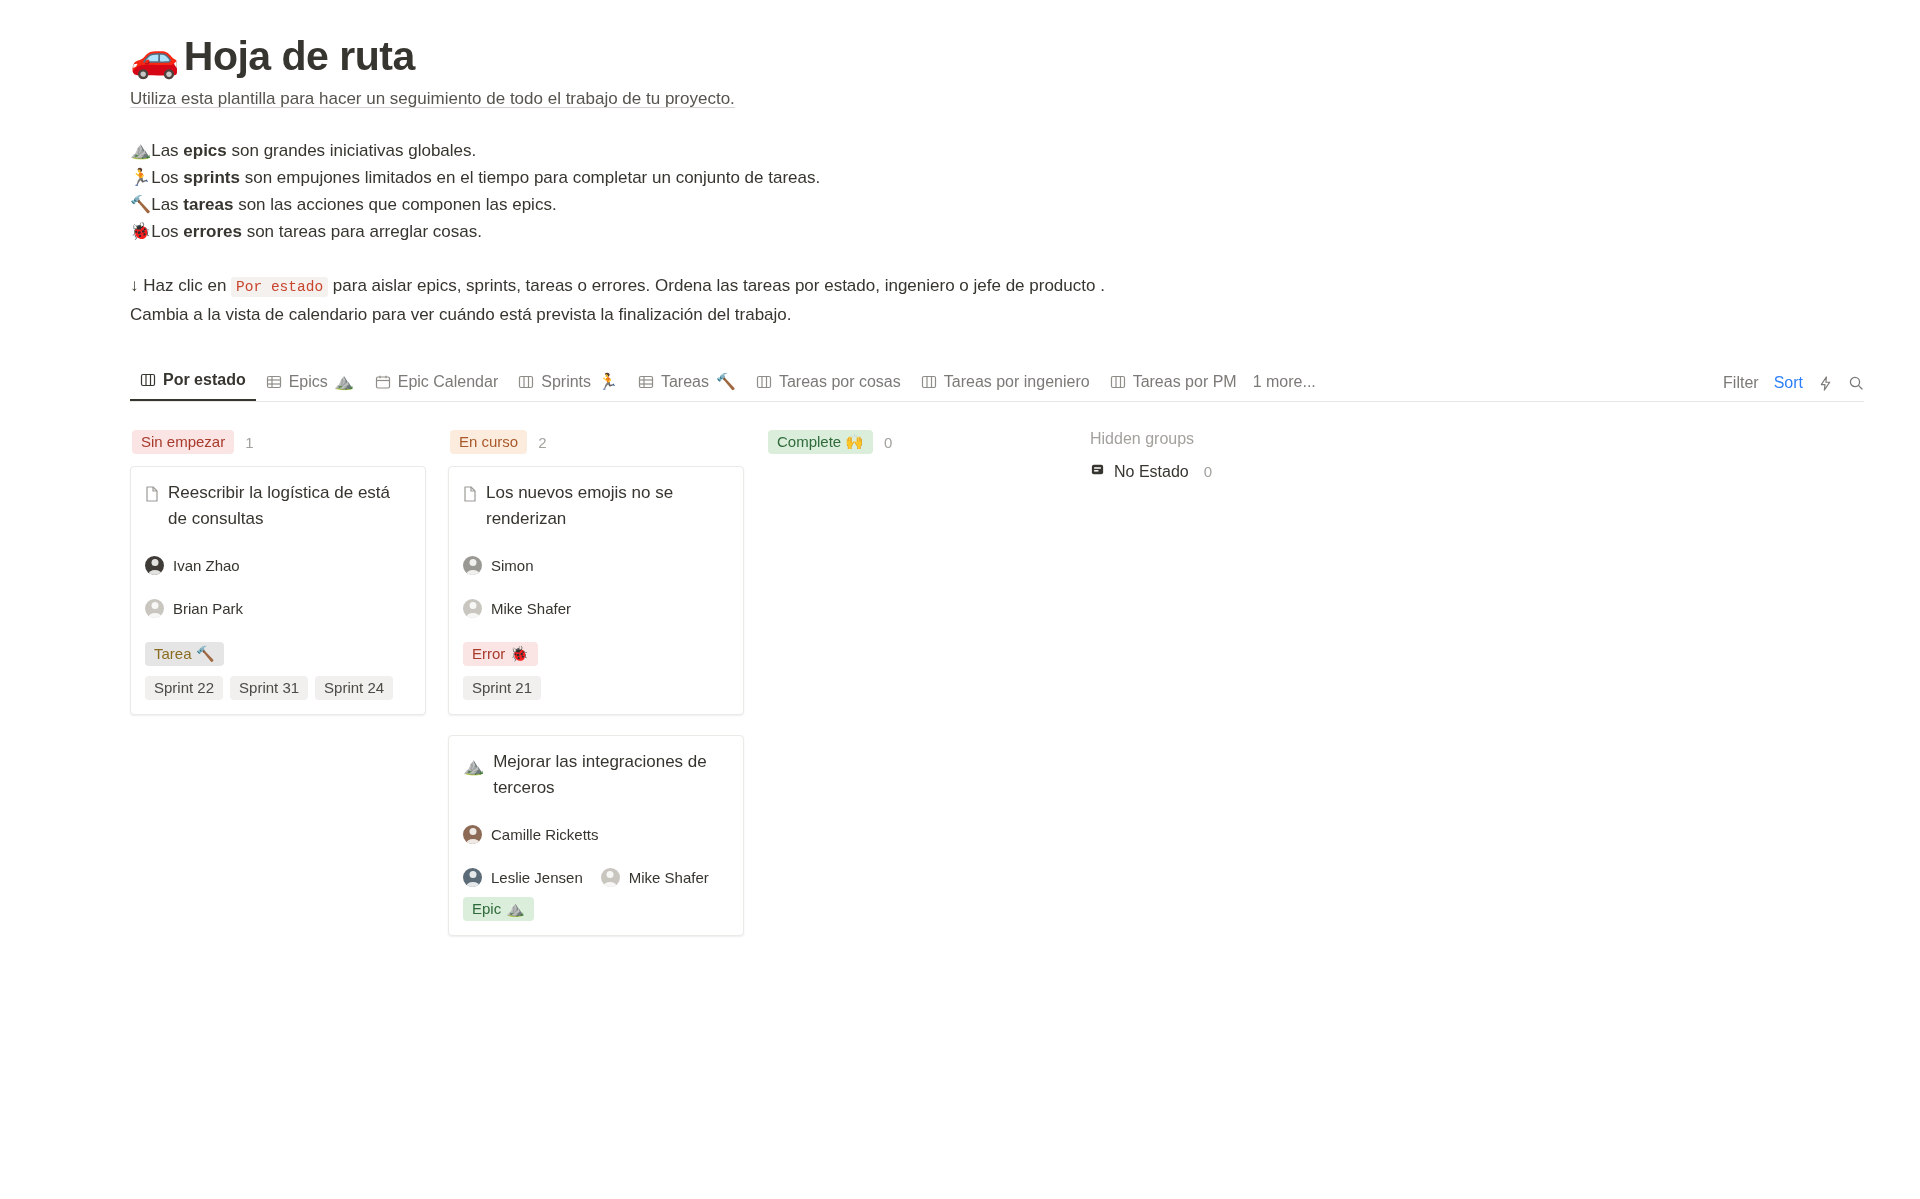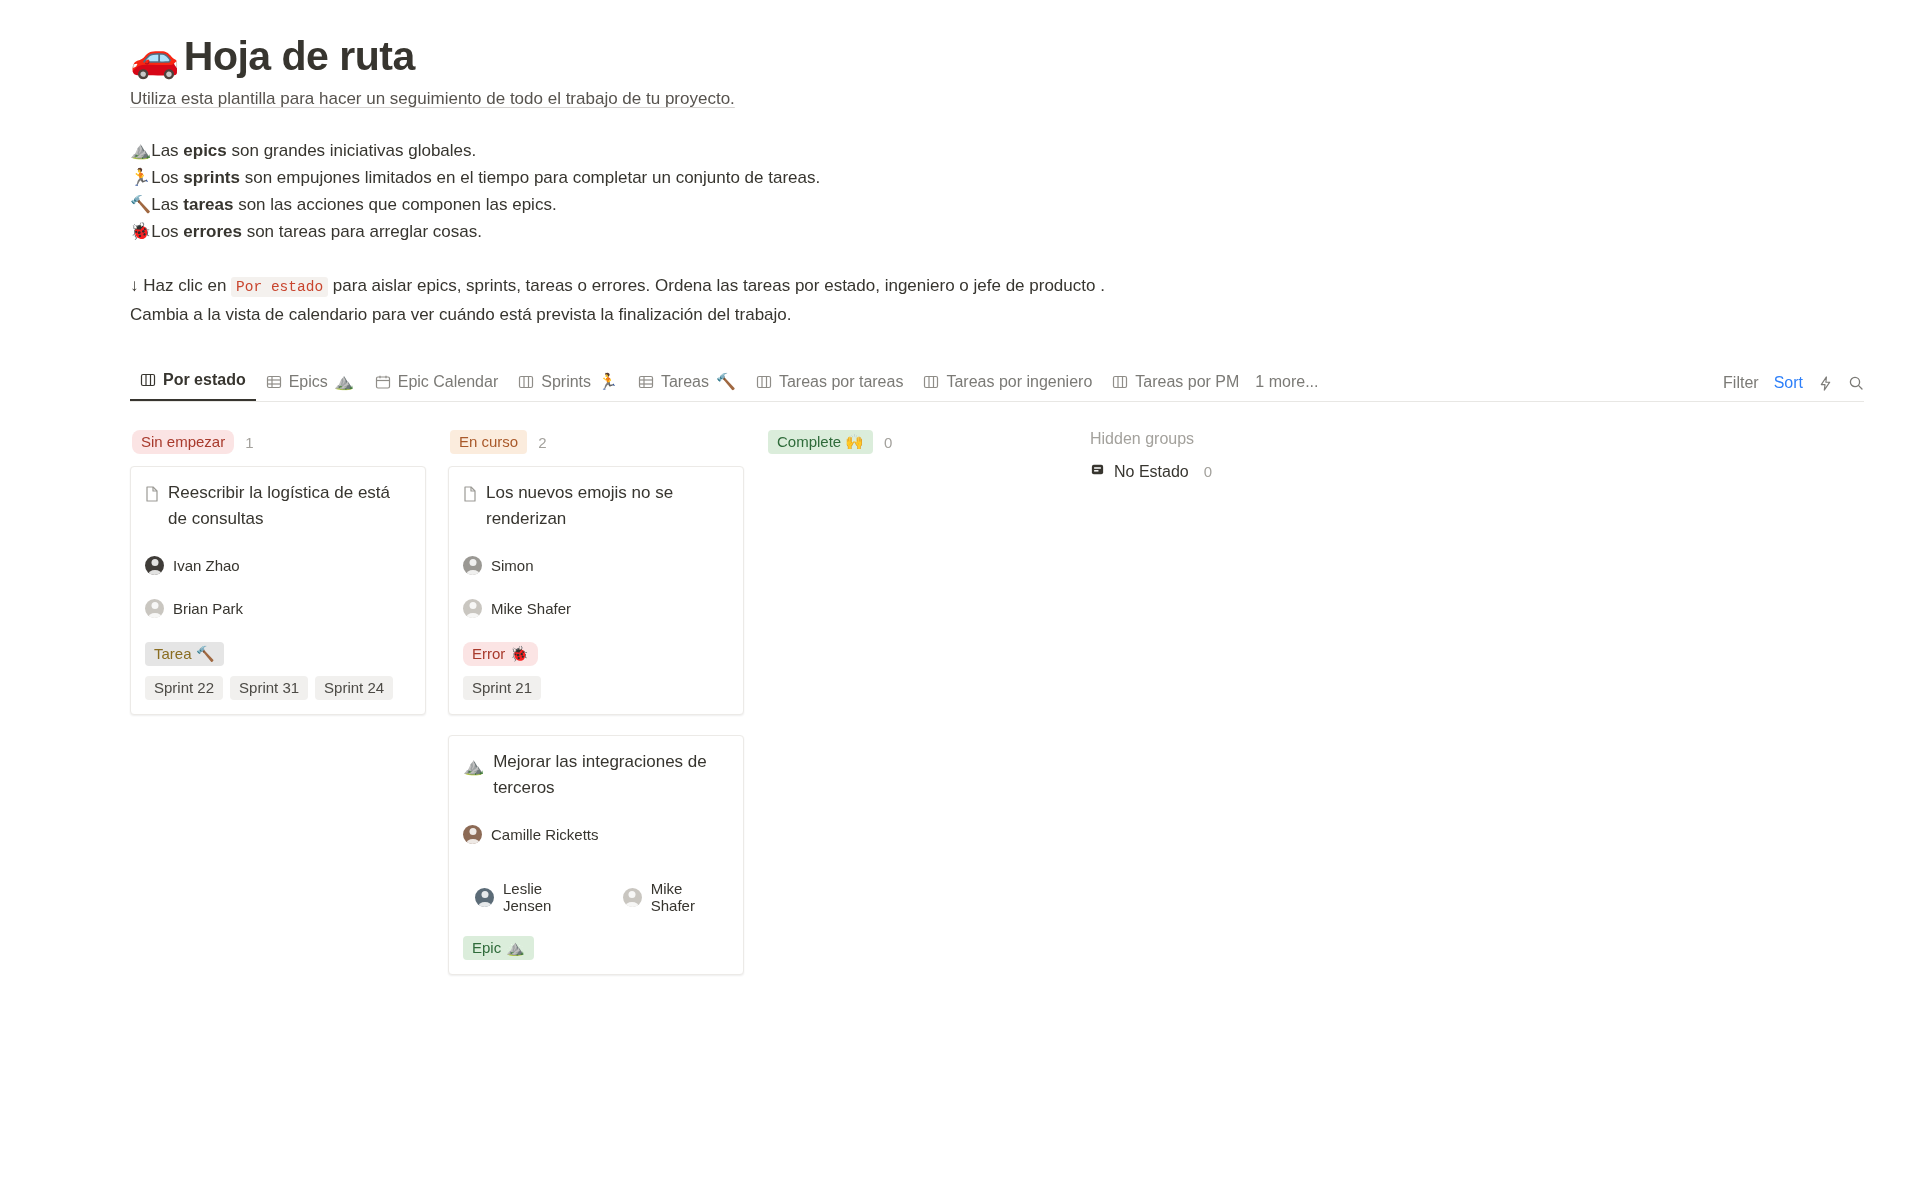--- a/index.html
+++ b/index.html
@@ -151,21 +151,21 @@
   .chip {
     font-size: 15px;
     padding: 3px 9px;
     border-radius: 4px;
     display: inline-flex;
     align-items: center;
     gap: 5px;
     line-height: 18px;
     white-space: nowrap;
   }
-  .chip-red { background: #fbe4e4; color: #a83a2c; border-radius: 8px; }
+  .chip-red { background: #fbe4e4; color: #a83a2c; }
   .chip-orange { background: #fbecdd; color: #a9592a; }
   .chip-green { background: #dbeddb; color: #2f6b3a; }
   .chip-gray { background: #f1f0ee; color: #4c4a45; }
   .chip-yellow { background: #e5e5e5; color: #8a6d21; }
   .col-count { font-size: 15px; color: #a3a19c; }
 
   .card {
     background: #ffffff;
     border: 1px solid #eceae7;
     border-radius: 4px;
@@ -352,21 +352,21 @@
           </div>
 
           <div class="tab">
             <span class="tab-icon">
               <svg width="16" height="16" viewBox="0 0 16 16">
                   <rect x="1.5" y="2.5" width="13" height="11" rx="1.5" fill="none" stroke="currentColor" stroke-width="1.2"></rect>
                   <line x1="6" y1="2.5" x2="6" y2="13.5" stroke="currentColor" stroke-width="1.2"></line>
                   <line x1="10.5" y1="2.5" x2="10.5" y2="13.5" stroke="currentColor" stroke-width="1.2"></line>
                 </svg>
             </span>
-            <span>Tareas por tareas</span>
+            <span>Tareas por cosas</span>
           </div>
 
           <div class="tab">
             <span class="tab-icon">
               <svg width="16" height="16" viewBox="0 0 16 16">
                   <rect x="1.5" y="2.5" width="13" height="11" rx="1.5" fill="none" stroke="currentColor" stroke-width="1.2"></rect>
                   <line x1="6" y1="2.5" x2="6" y2="13.5" stroke="currentColor" stroke-width="1.2"></line>
                   <line x1="10.5" y1="2.5" x2="10.5" y2="13.5" stroke="currentColor" stroke-width="1.2"></line>
                 </svg>
             </span>
@@ -483,21 +483,21 @@
           <div class="card">
             <div class="card-title">
               <span class="card-title-icon emoji">⛰️</span>
               <span>Mejorar las integraciones de terceros</span>
             </div>
             <div class="person">
               <span class="avatar av-warm"></span>
               <span>Camille Ricketts</span>
             </div>
             <div class="person-group">
-              <span class="person" style="margin:12px">
+              <span class="person" style="margin:0">
                 <span class="avatar av-slate"></span>
                 <span>Leslie Jensen</span>
               </span>
               <span class="person" style="margin:0">
                 <span class="avatar av-light"></span>
                 <span>Mike Shafer</span>
               </span>
             </div>
             <div class="tag-row">
               <span class="chip chip-green">

